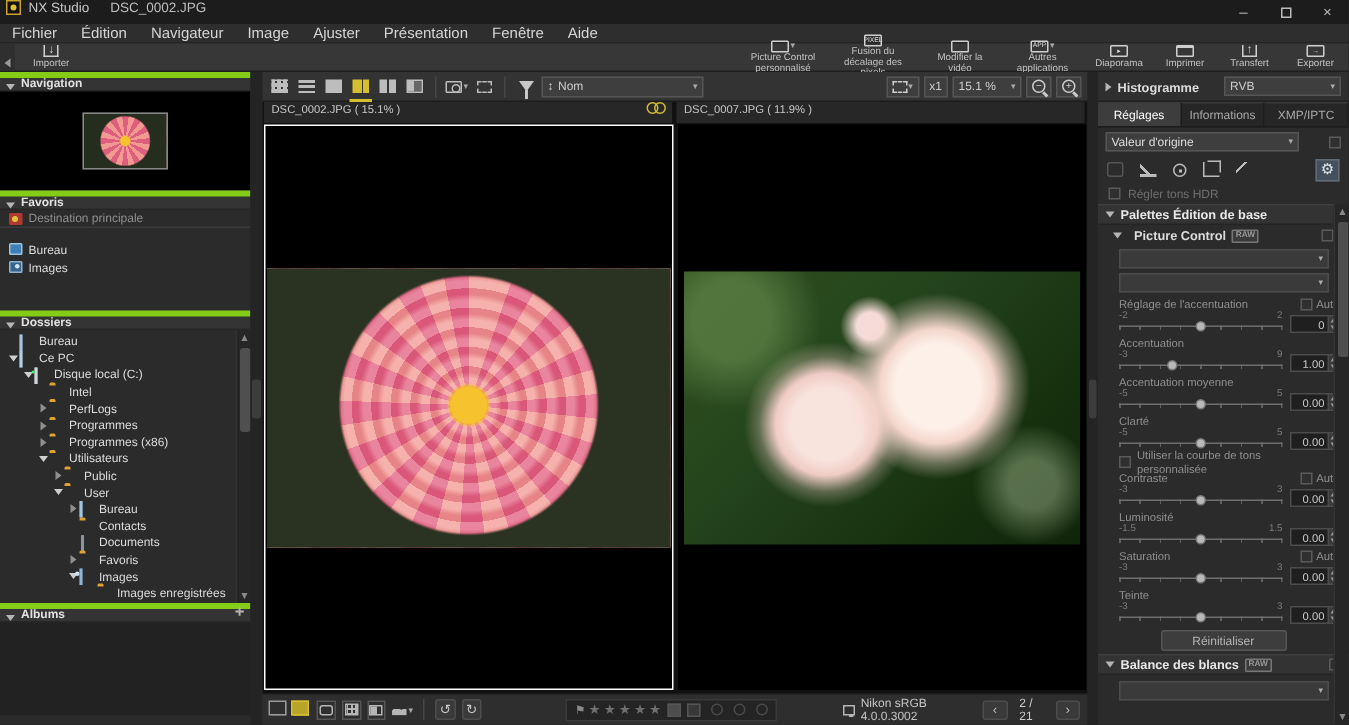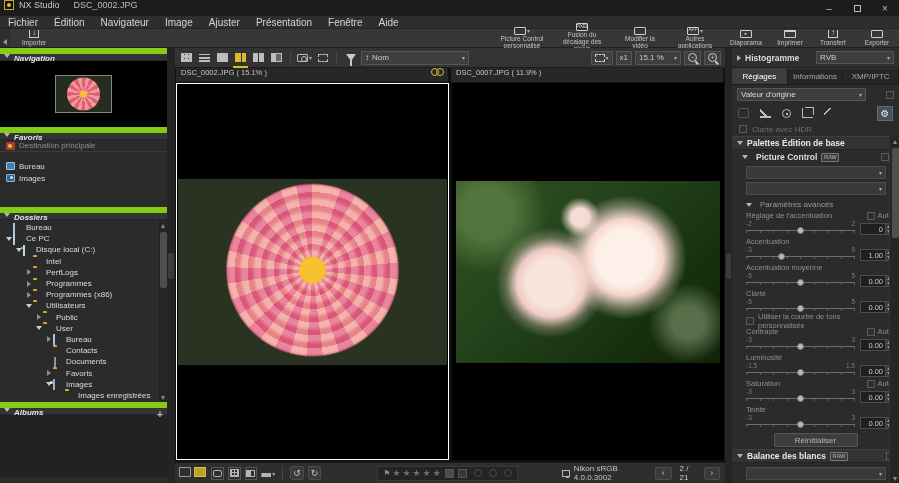--- a/index.html
+++ b/index.html
@@ -35,21 +35,21 @@
   
   #leftcol{left:0;top:48px;width:167px;height:435px;background:#2b2b2b;overflow:hidden;}
   #lsplit{left:167px;top:48px;width:8px;height:435px;background:#242424;}
   #lsplit .grip{position:absolute;top:205px;left:1px;width:6px;height:26px;background:#3c3c3c;border-radius:2px;}
   #maincol{left:175px;top:48px;width:550px;height:435px;background:#262626;}
   #rsplit{left:725px;top:48px;width:7px;height:435px;background:#242424;}
   #rsplit .grip{position:absolute;top:205px;left:1px;width:5px;height:26px;background:#3c3c3c;border-radius:2px;}
   #rightcol{left:732px;top:48px;width:167px;height:435px;background:#2b2b2b;overflow:hidden;}
 
   
-  .phead{height:13px;background:#343434;border-top:6px solid #84cc16;border-bottom:1px solid #262626;display:flex;align-items:flex-start;font-size:8px;font-weight:bold;color:#e2e2e2;padding:0 4px;font-style:italic;}
+  .phead{height:13px;background:#343434;border-top:4px solid #84cc16;border-bottom:1px solid #262626;display:flex;align-items:flex-end;font-size:8px;font-weight:bold;color:#e2e2e2;padding:0 4px;}
   .tri-down{width:0;height:0;border-left:3.5px solid transparent;border-right:3.5px solid transparent;border-top:4px solid #b5b5b5;margin-right:4px;}
   .tri-right-s{width:0;height:0;border-top:3.5px solid transparent;border-bottom:3.5px solid transparent;border-left:4px solid #b5b5b5;margin-right:4px;}
   #navbody{height:66px;background:#000;display:flex;align-items:center;justify-content:center;}
   .photo-dahlia-sm{width:57px;height:38px;border:1px solid #888;
     background:
       radial-gradient(circle at 50% 50%, #f6c22e 0 3px, rgba(246,194,46,0) 4px),
       radial-gradient(circle at 50% 50%, rgba(0,0,0,0) 0 16px, #242d1e 17px),
       repeating-conic-gradient(from 8deg at 50% 50%, #f29a92 0 15deg, #dd5f7d 15deg 30deg);
     background-color:#2a3322;}
   #favbody{height:67px;font-size:8px;color:#dcdcdc;}
@@ -646,21 +646,21 @@
       <span class="rtool rt-point"></span>
       <span class="rtool rt-crop"></span>
       <span class="rtool rt-line"></span>
       <span id="gearbox">
           <span>⚙</span>
         </span>
     </div>
 
     <div id="hdrrow">
       <span class="cb"></span>
-      <span>Clarté avec HDR</span>
+      <span>Régler tons HDR</span>
     </div>
 
     <div class="sechead">
       <span class="tri-down"></span>
       <span>Palettes Édition de base</span>
     </div>
 
     <div class="subhead">
       <span class="tri-down"></span>
       <span>Picture Control</span>
@@ -669,24 +669,20 @@
     </div>
     <div class="rdd">
         <span></span>
         <span class="chev chevend">▾</span>
       </div>
     <div class="rdd">
         <span></span>
         <span class="chev chevend">▾</span>
       </div>
 
-    <div class="advhead">
-      <span class="tri-down"></span>
-      <span>Paramètres avancés</span>
-    </div>
 
     <div class="slider">
       <div class="srow1">
           <span>Réglage de l'accentuation</span>
         <span class="auto">
             <span class="cb"></span>
             <span>Auto</span>
           </span>
         </div>
       <div class="srow2">

